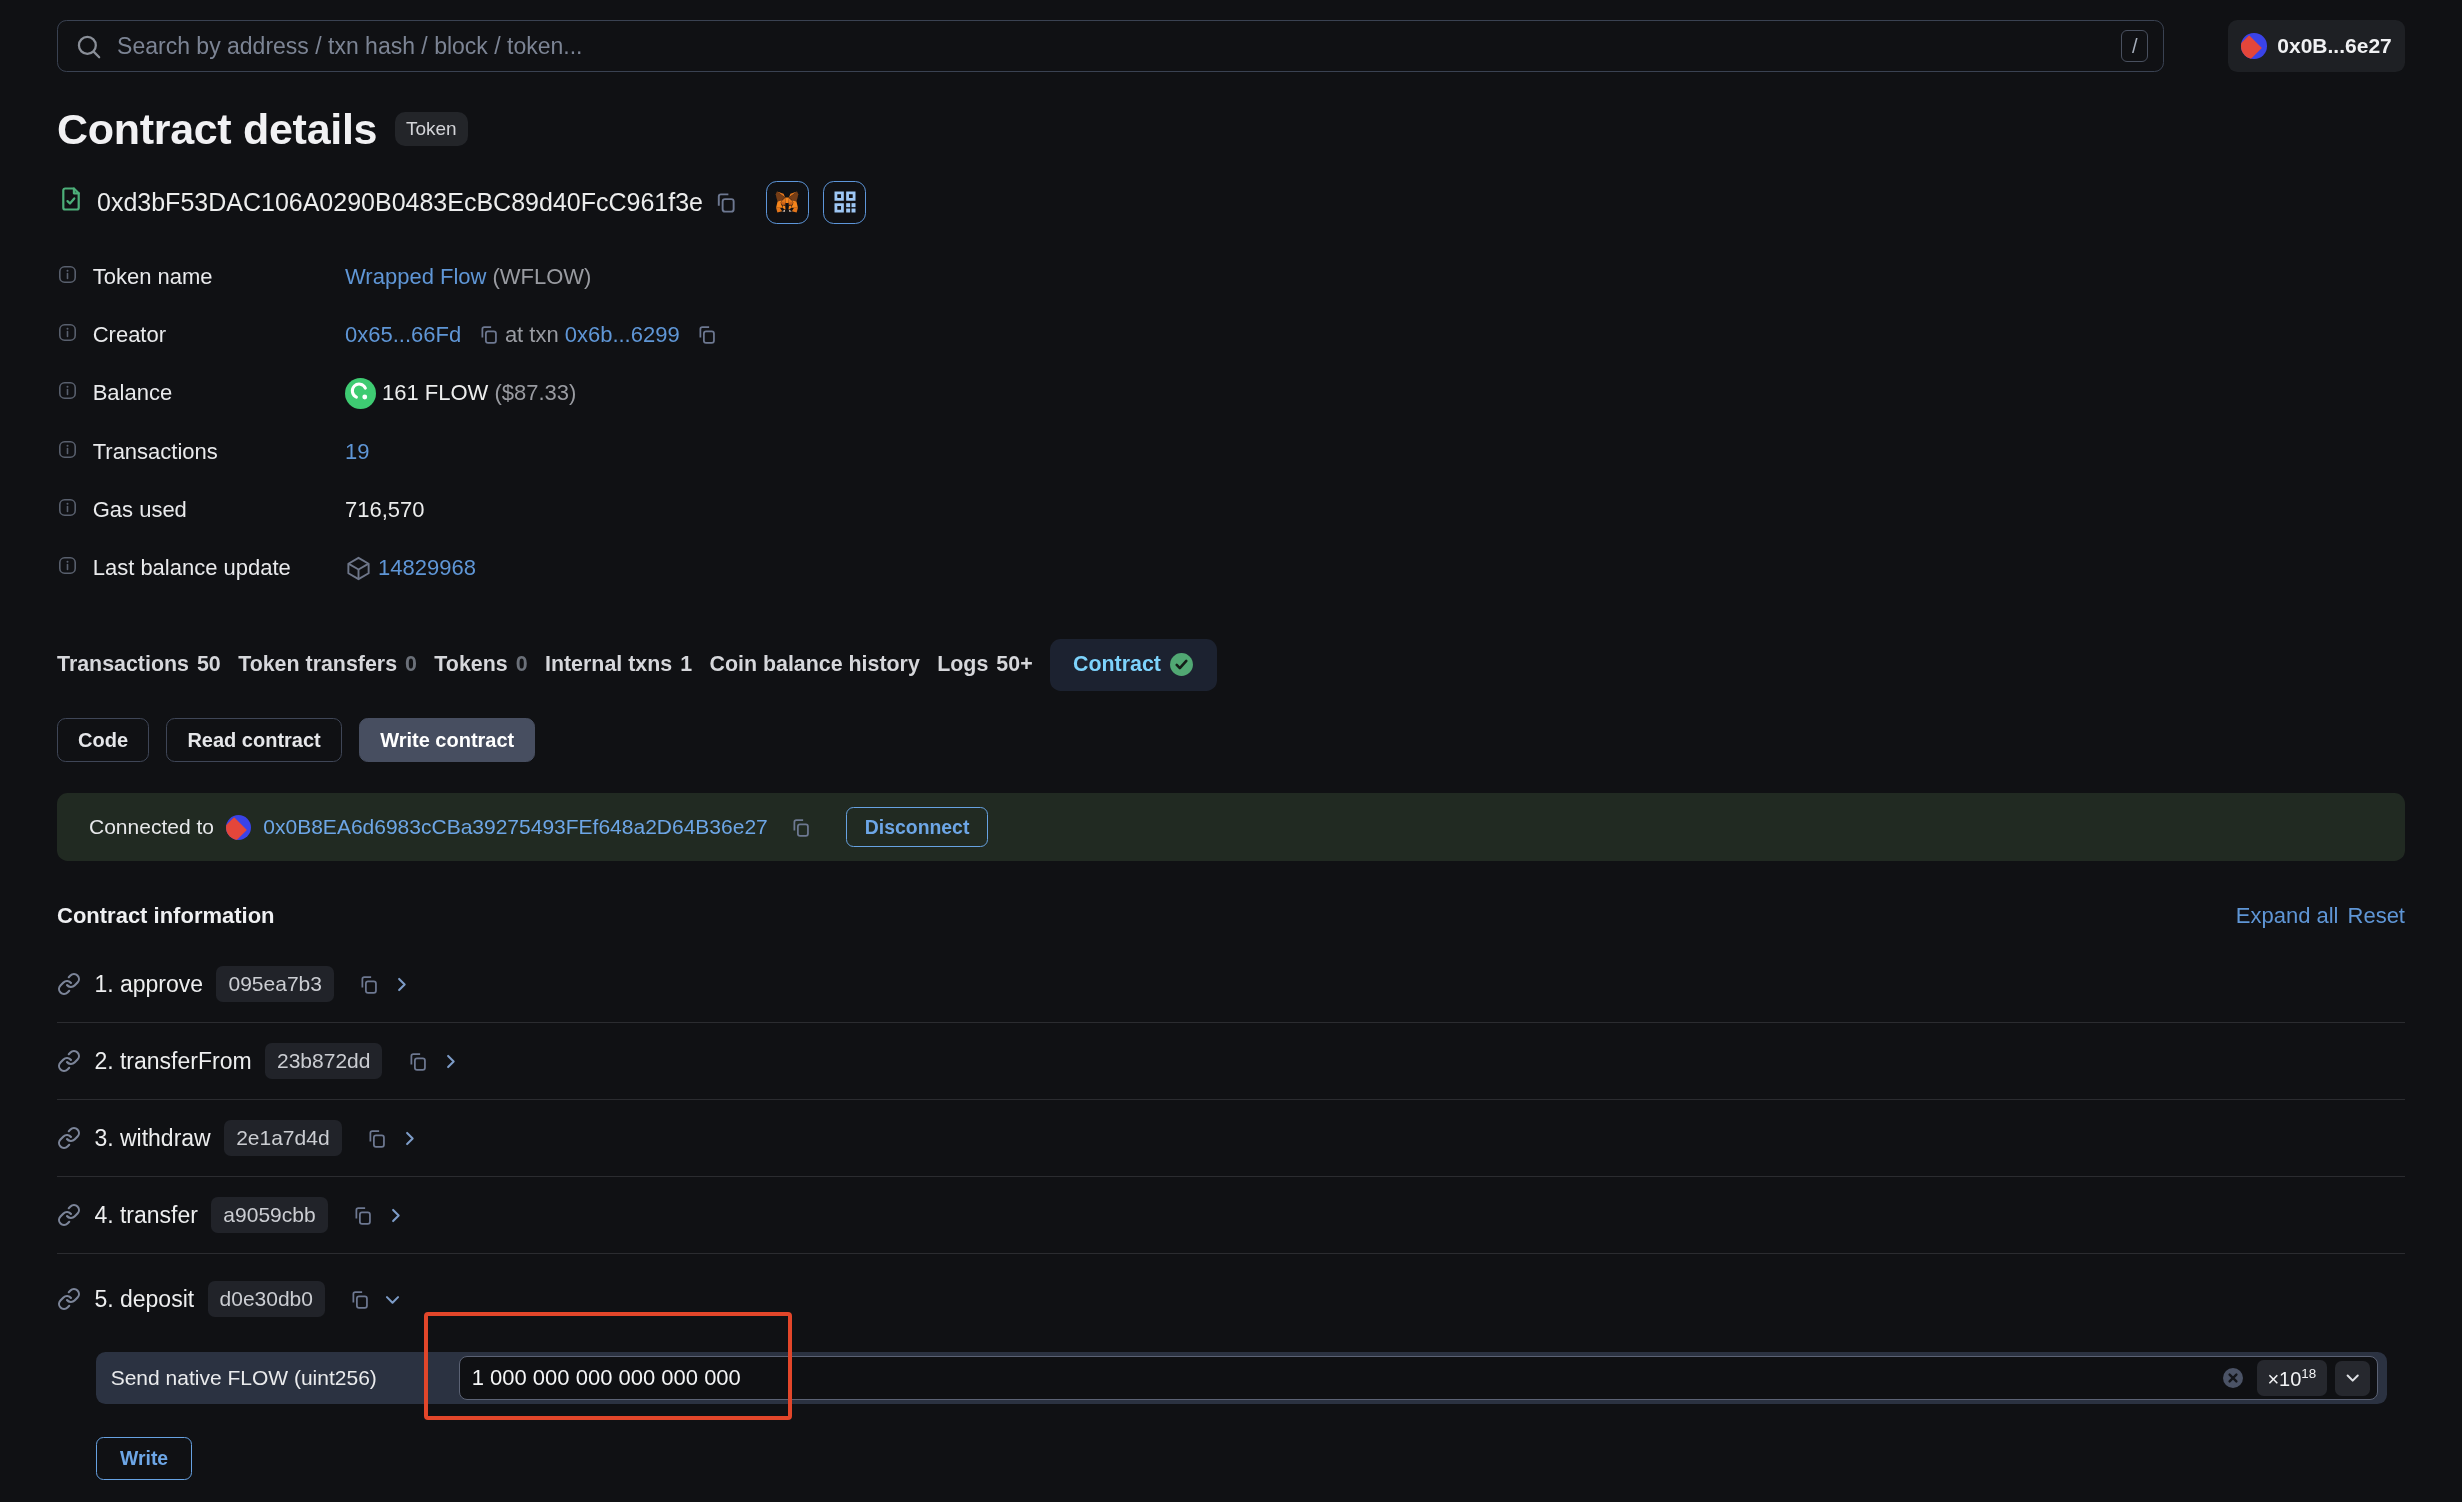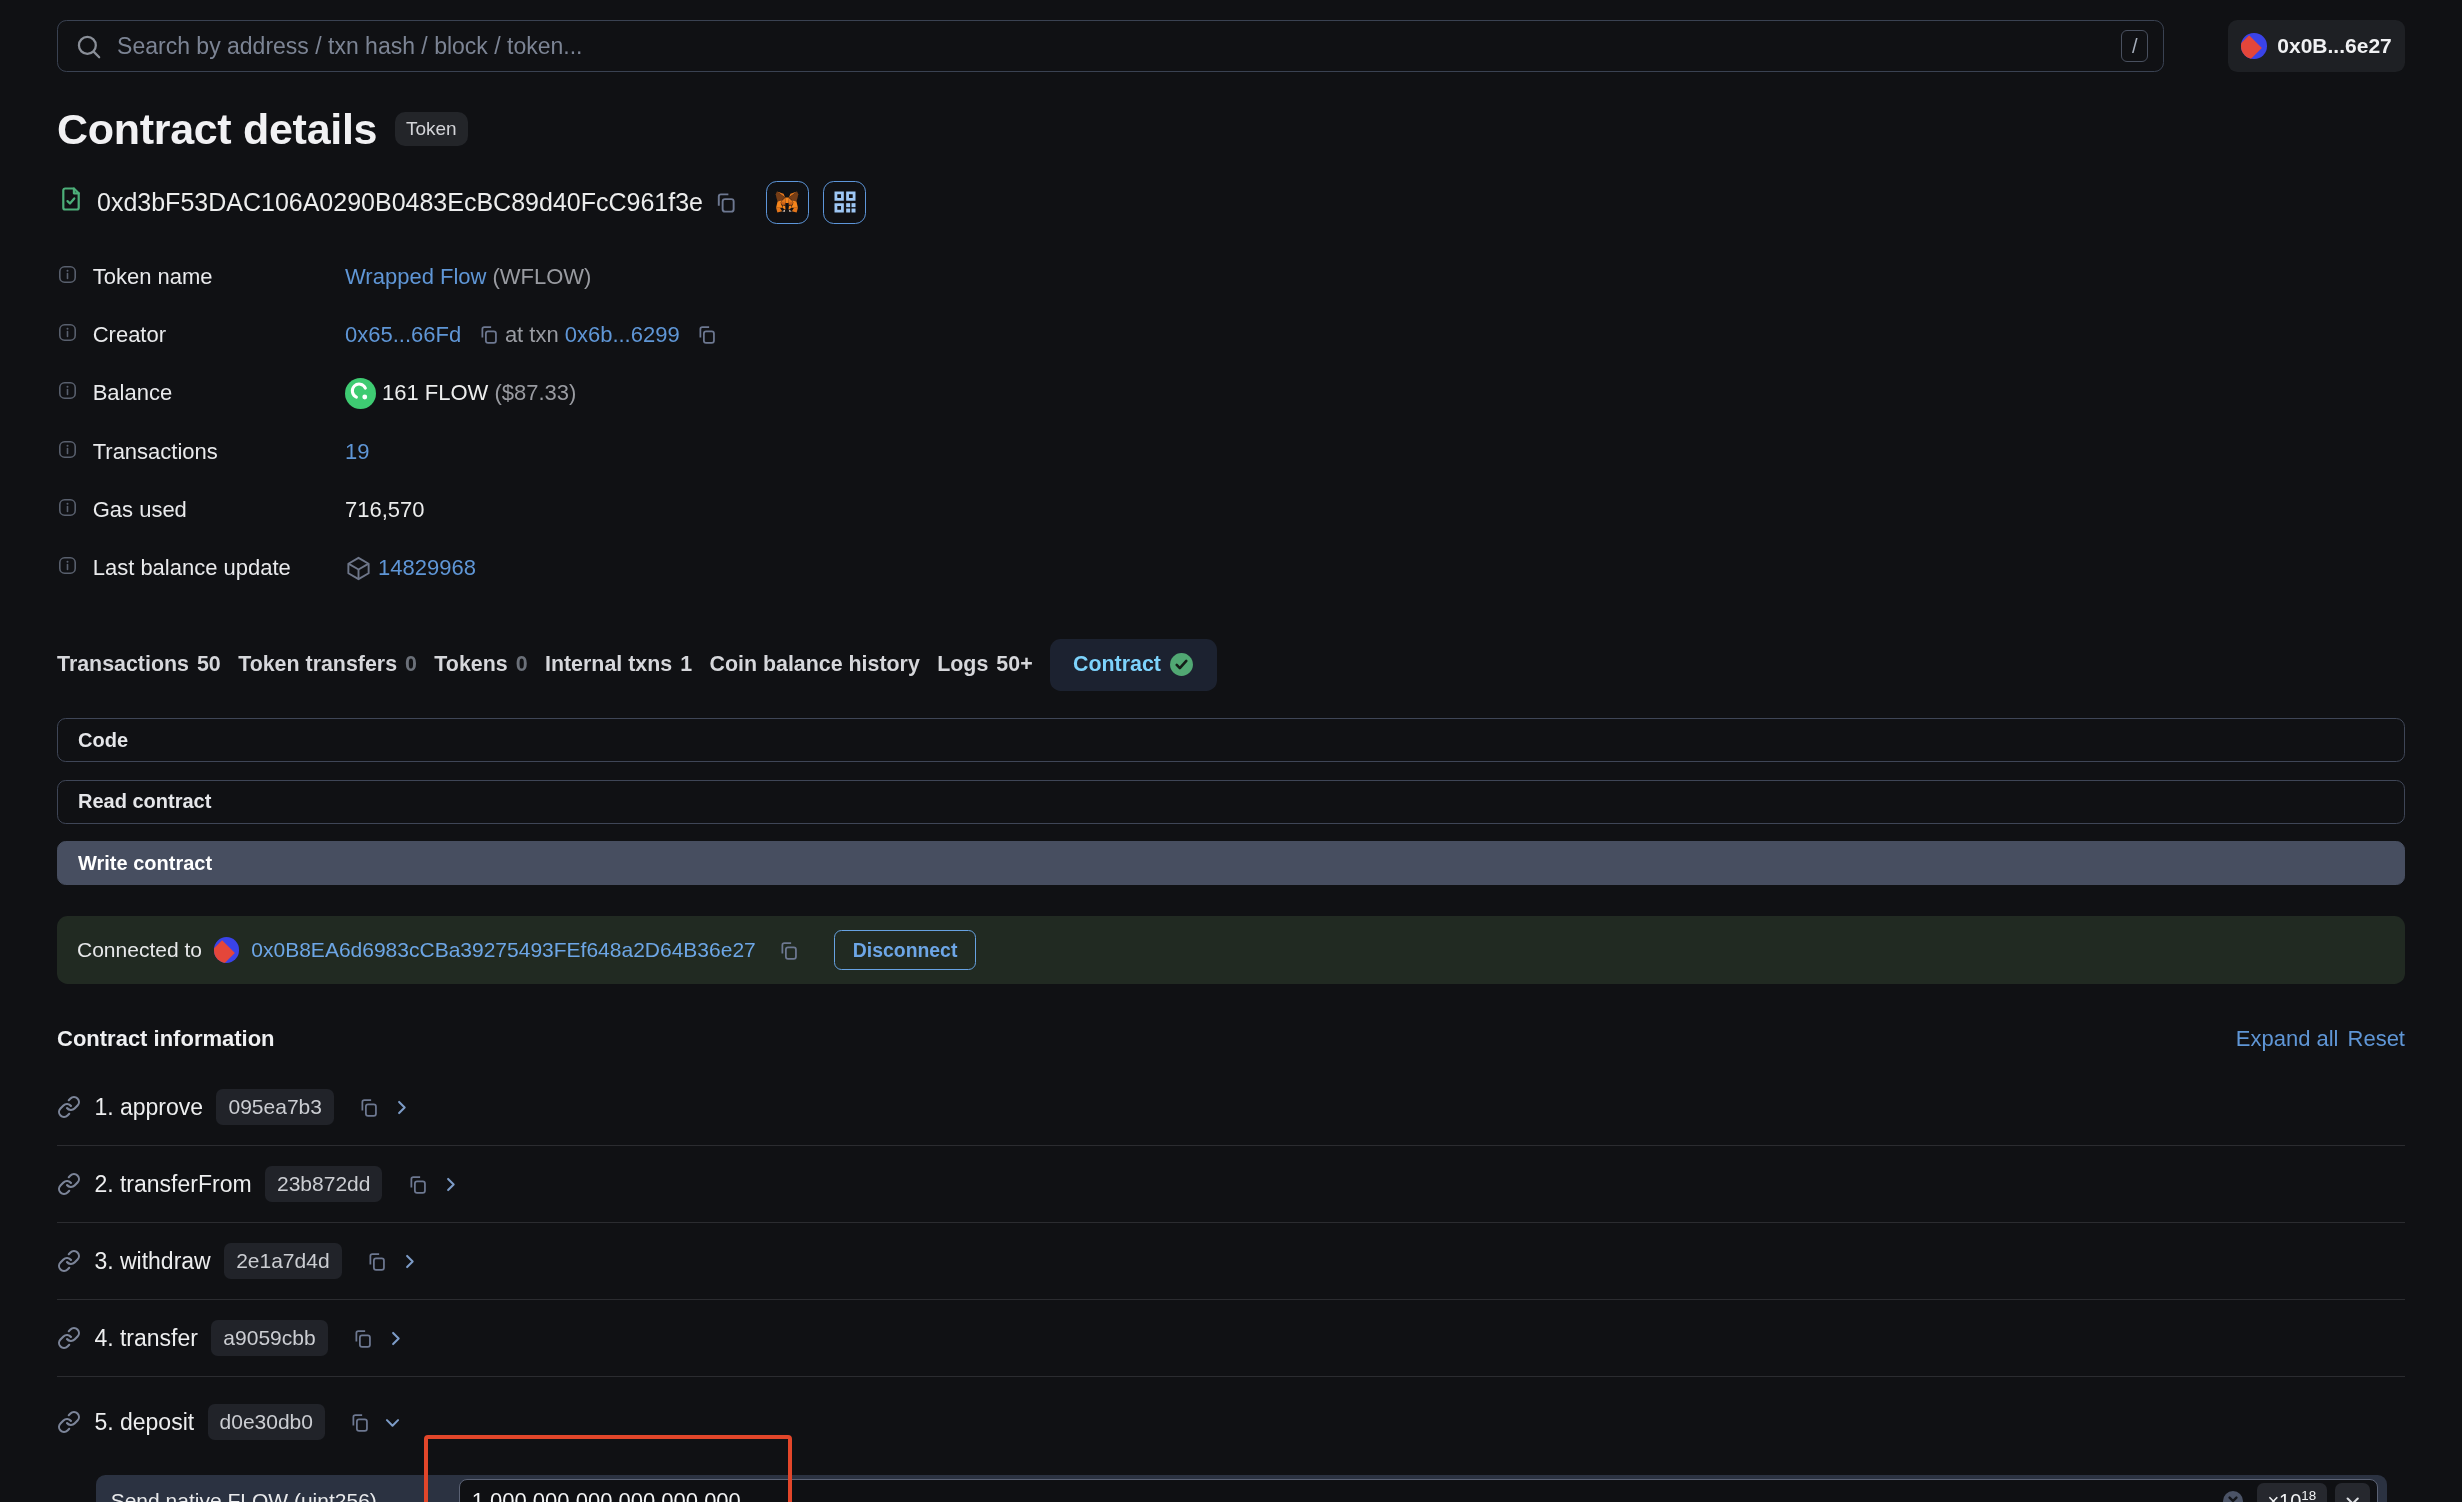--- a/index.html
+++ b/index.html
@@ -74,32 +74,32 @@
 
   
   .tabs { margin-top:55px; display:flex; align-items:center; gap:17.4px; }
   .tab { height:52px; display:flex; align-items:center; gap:8px; border-radius:10.7px;
          font-size:21.4px; font-weight:600; color:#d6d7db; cursor:pointer; }
   .tab .count-dim { color:#6b7079; }
   .tab.selected { background:#1c2230; color:#7dd3fc; padding:0 23px; }
   .tab.selected svg { width:25px; height:25px; }
 
   
-  .subtabs { margin-top:27.4px; display:flex; gap:17.4px;flex-direction:column; }
+  .subtabs { margin-top:27.4px; display:flex; gap:17.4px; }
   .subtab {
     height:44px; padding:0 20px; border:1.3px solid #3f4657; border-radius:8.7px;
     background:transparent; color:#e5e6e9; font-size:20px; font-weight:600;
     font-family:"Liberation Sans", sans-serif; display:flex; align-items:center; cursor:pointer;
   }
   .subtab.selected { background:#474e60; border-color:#474e60; color:#ffffff; }
 
   
   .banner {
     margin-top:31px; height:68px; background:#212a22; border-radius:10.7px;
-    display:flex; align-items:center; padding:0 20px; gap:12px;
+    display:flex; align-items:center; padding:0 32px; gap:12px;
   }
   .banner .prefix { color:#e7e8ea; font-size:21px; }
   .banner .addr { color:#6da6e6; font-size:21px; }
   .btn-outline-blue {
     border:1.7px solid #67a2e2; border-radius:7.4px; background:transparent;
     color:#6da6e6; font-size:19.4px; font-weight:600; font-family:"Liberation Sans", sans-serif;
     height:40px; padding:0 17.4px; display:flex; align-items:center; cursor:pointer;
   }
   .banner .btn-outline-blue { margin-left:23px; }
 

